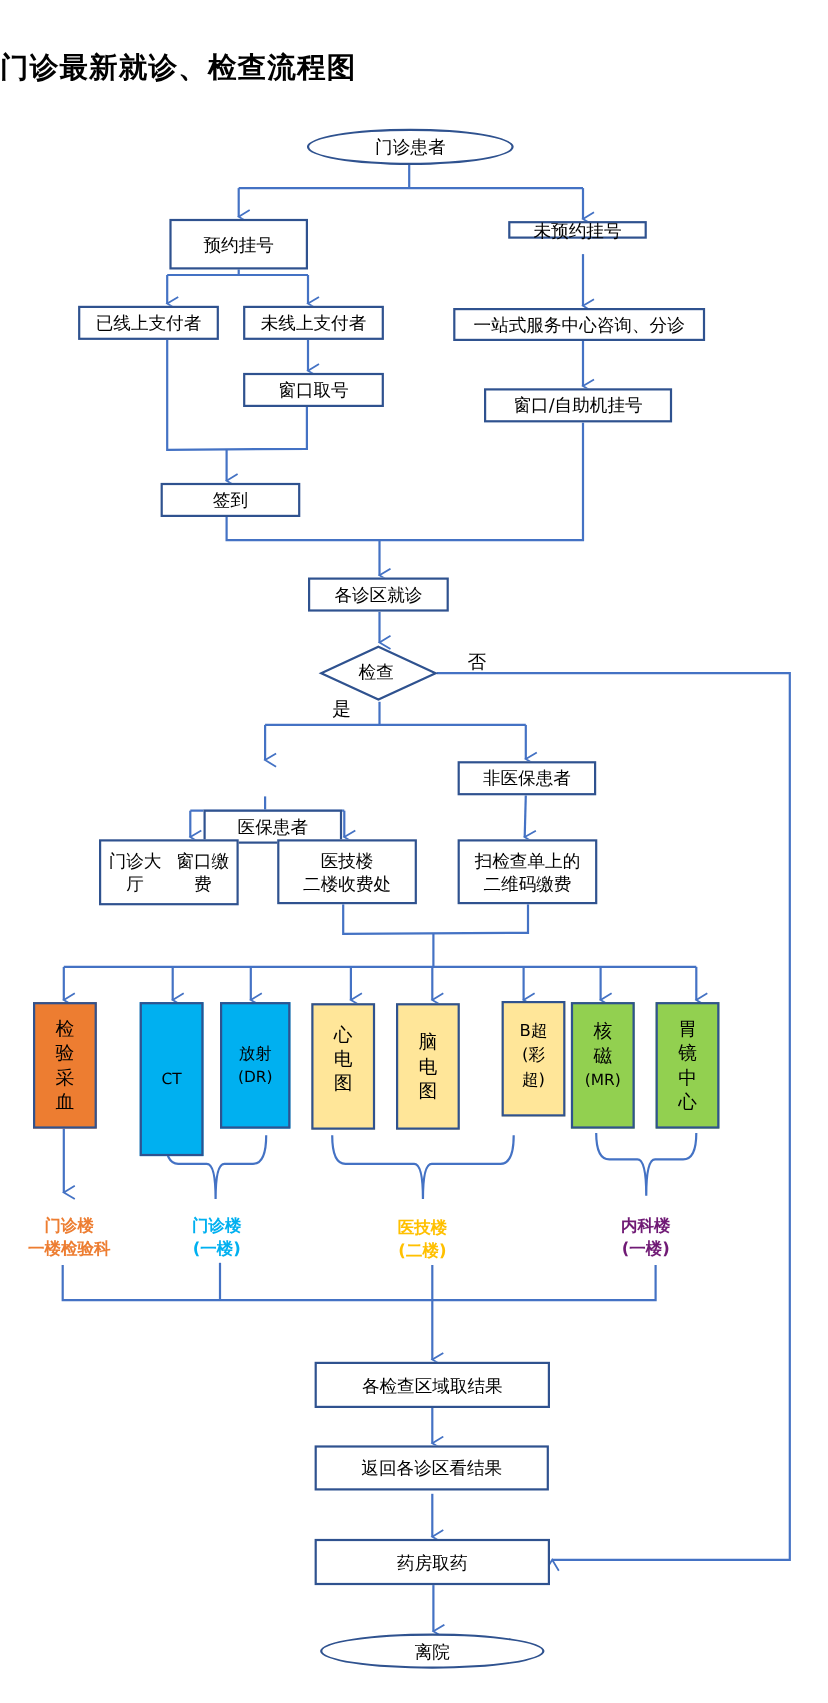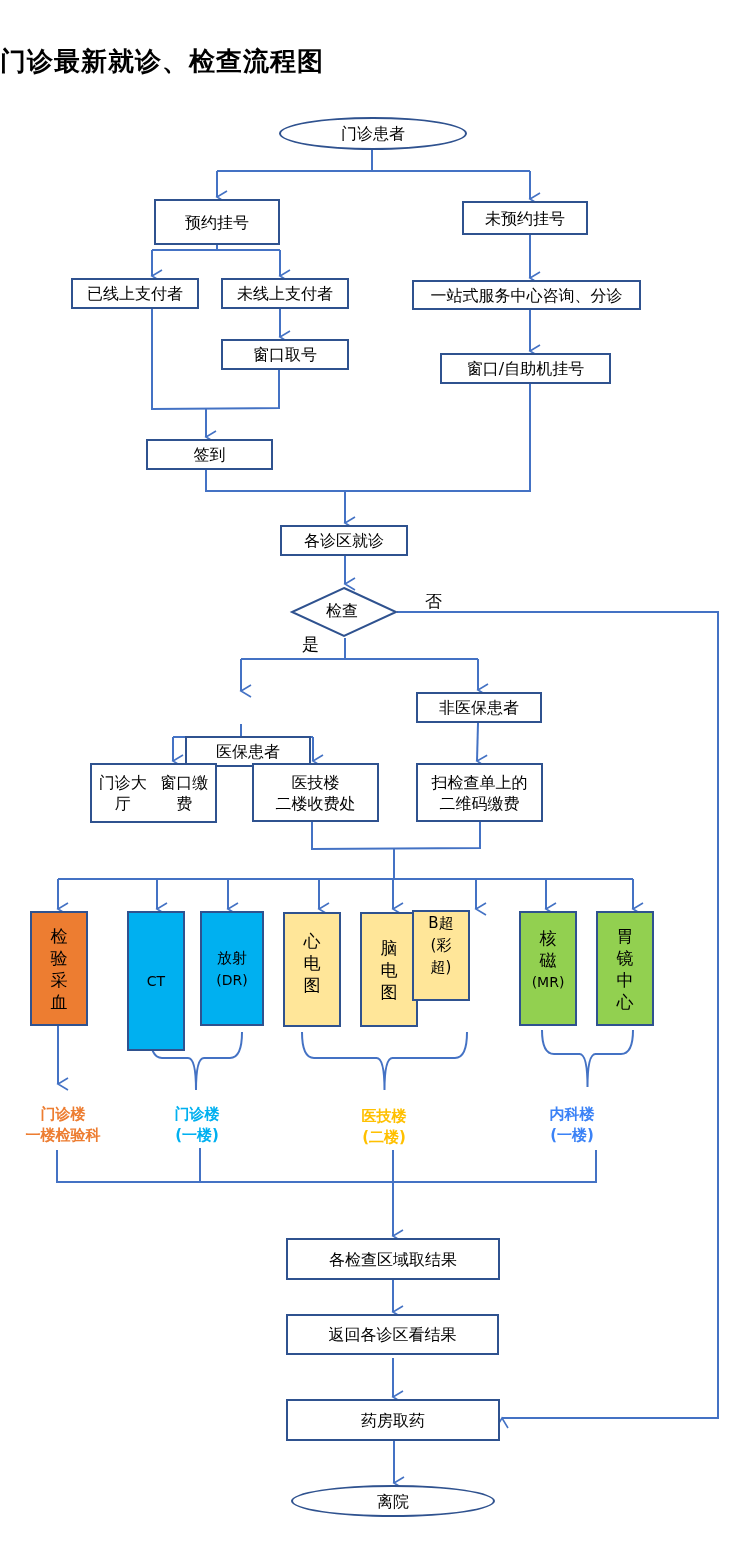--- a/index.html
+++ b/index.html
@@ -74,21 +74,21 @@
       <polyline points="393,1150 393,1182"></polyline>
       <polyline points="393,1182 393,1236" marker-end="url(#arr)"></polyline>
       <polyline points="393,1280 393,1312" marker-end="url(#arr)"></polyline>
       <polyline points="393,1358 393,1397" marker-end="url(#arr)"></polyline>
       <polyline points="394,1441 394,1483" marker-end="url(#arr)"></polyline>
     </g>
 </svg>
 
 <div class="box oval" style="left:279px;top:117px;width:188px;height:33px;">门诊患者</div>
 <div class="box" style="left:154px;top:199px;width:126px;height:46px;">预约挂号</div>
-<div class="box" style="left:462px;top:201px;width:126px;height:34px;text-align:right;">未预约挂号</div>
+<div class="box" style="left:462px;top:201px;width:126px;height:16px;text-align:right;">未预约挂号</div>
 <div class="box" style="left:71px;top:278px;width:128px;height:31px;">已线上支付者</div>
 <div class="box" style="left:221px;top:278px;width:128px;height:31px;">未线上支付者</div>
 <div class="box" style="left:221px;top:339px;width:128px;height:31px;">窗口取号</div>
 <div class="box" style="left:412px;top:280px;width:229px;height:30px;">一站式服务中心咨询、分诊</div>
 <div class="box" style="left:440px;top:353px;width:171px;height:31px;">窗口/自助机挂号</div>
 <div class="box" style="left:146px;top:439px;width:127px;height:31px;">签到</div>
 <div class="box" style="left:280px;top:525px;width:128px;height:31px;">各诊区就诊</div>
 
 <svg style="position:absolute;left:289px;top:586px;" width="110" height="52">
   <polygon points="55,2 107,26 55,50 3,26" fill="#fff" stroke="#2f528f" stroke-width="2"></polygon>
@@ -128,21 +128,21 @@
 <div class="box vtext" style="left:283px;top:912px;width:58px;height:115px;background:#ffe699;justify-content:flex-start;padding-top:16px;">
   <span>心</span>
     <span>电</span>
     <span>图</span>
 </div>
 <div class="box vtext" style="left:360px;top:912px;width:58px;height:115px;background:#ffe699;">
   <span>脑</span>
     <span>电</span>
     <span>图</span>
 </div>
-<div class="box vtext" style="left:412px;top:910px;width:58px;height:91px;background:#ffe699;justify-content:flex-start;font-size:15px;">
+<div class="box vtext" style="left:456px;top:910px;width:58px;height:105px;background:#ffe699;justify-content:flex-start;padding-top:14px;font-size:15px;">
   <span>B超</span>
     <span>(彩</span>
     <span>超)</span>
 </div>
 <div class="box vtext" style="left:519px;top:911px;width:58px;height:115px;background:#92d050;justify-content:flex-start;padding-top:14px;">
   <span>核</span>
     <span>磁</span>
     <span style="font-size:14px;">(MR)</span>
 </div>
 <div class="box vtext" style="left:596px;top:911px;width:58px;height:115px;background:#92d050;">
@@ -157,21 +157,21 @@
     <div>一楼检验科</div>
 </div>
 <div class="bldg" style="left:137px;top:1104px;color:#00b0f0;">
   <div>门诊楼</div>
     <div>(一楼)</div>
 </div>
 <div class="bldg" style="left:324px;top:1106px;color:#ffc000;">
   <div>医技楼</div>
     <div>(二楼)</div>
 </div>
-<div class="bldg" style="left:512px;top:1104px;color:#3b82f6;">
+<div class="bldg" style="left:527px;top:1104px;color:#701a75;">
   <div>内科楼</div>
     <div>(一楼)</div>
 </div>
 
 <div class="box" style="left:286px;top:1238px;width:214px;height:42px;">各检查区域取结果</div>
 <div class="box" style="left:286px;top:1314px;width:213px;height:41px;">返回各诊区看结果</div>
 <div class="box" style="left:286px;top:1399px;width:214px;height:42px;">药房取药</div>
 <div class="box oval" style="left:291px;top:1485px;width:204px;height:32px;">离院</div>
 
 </body></html>

